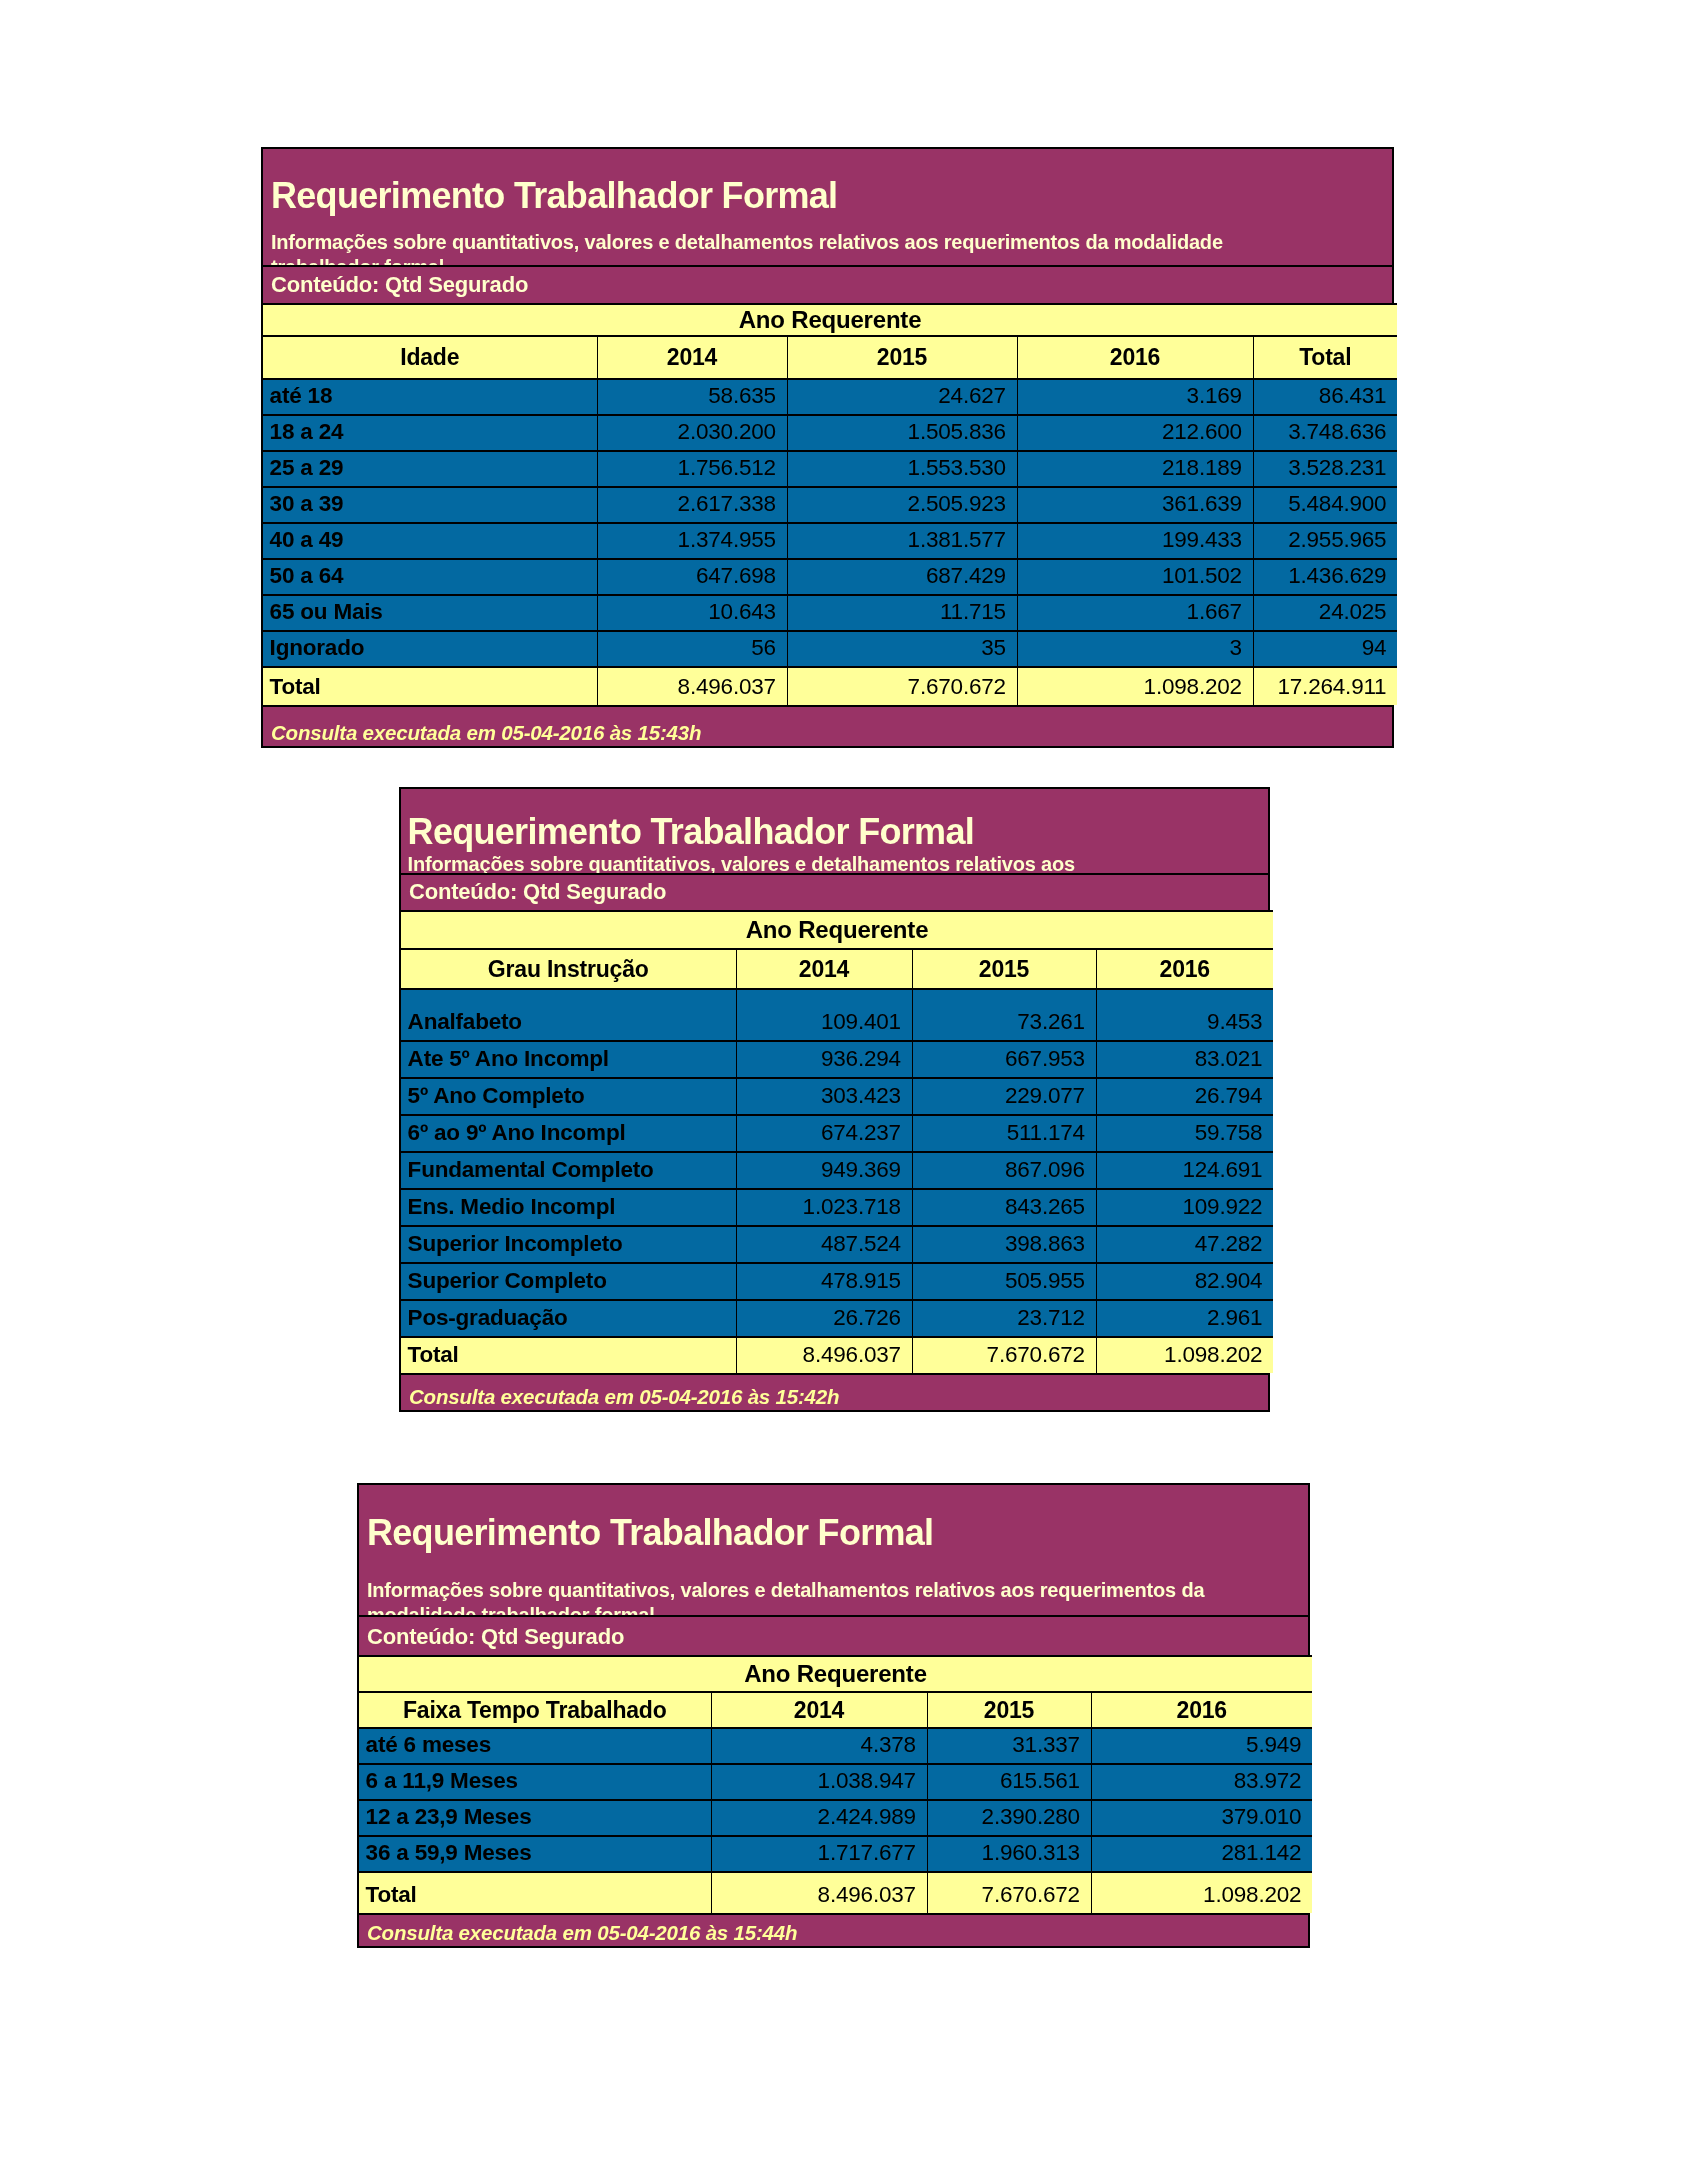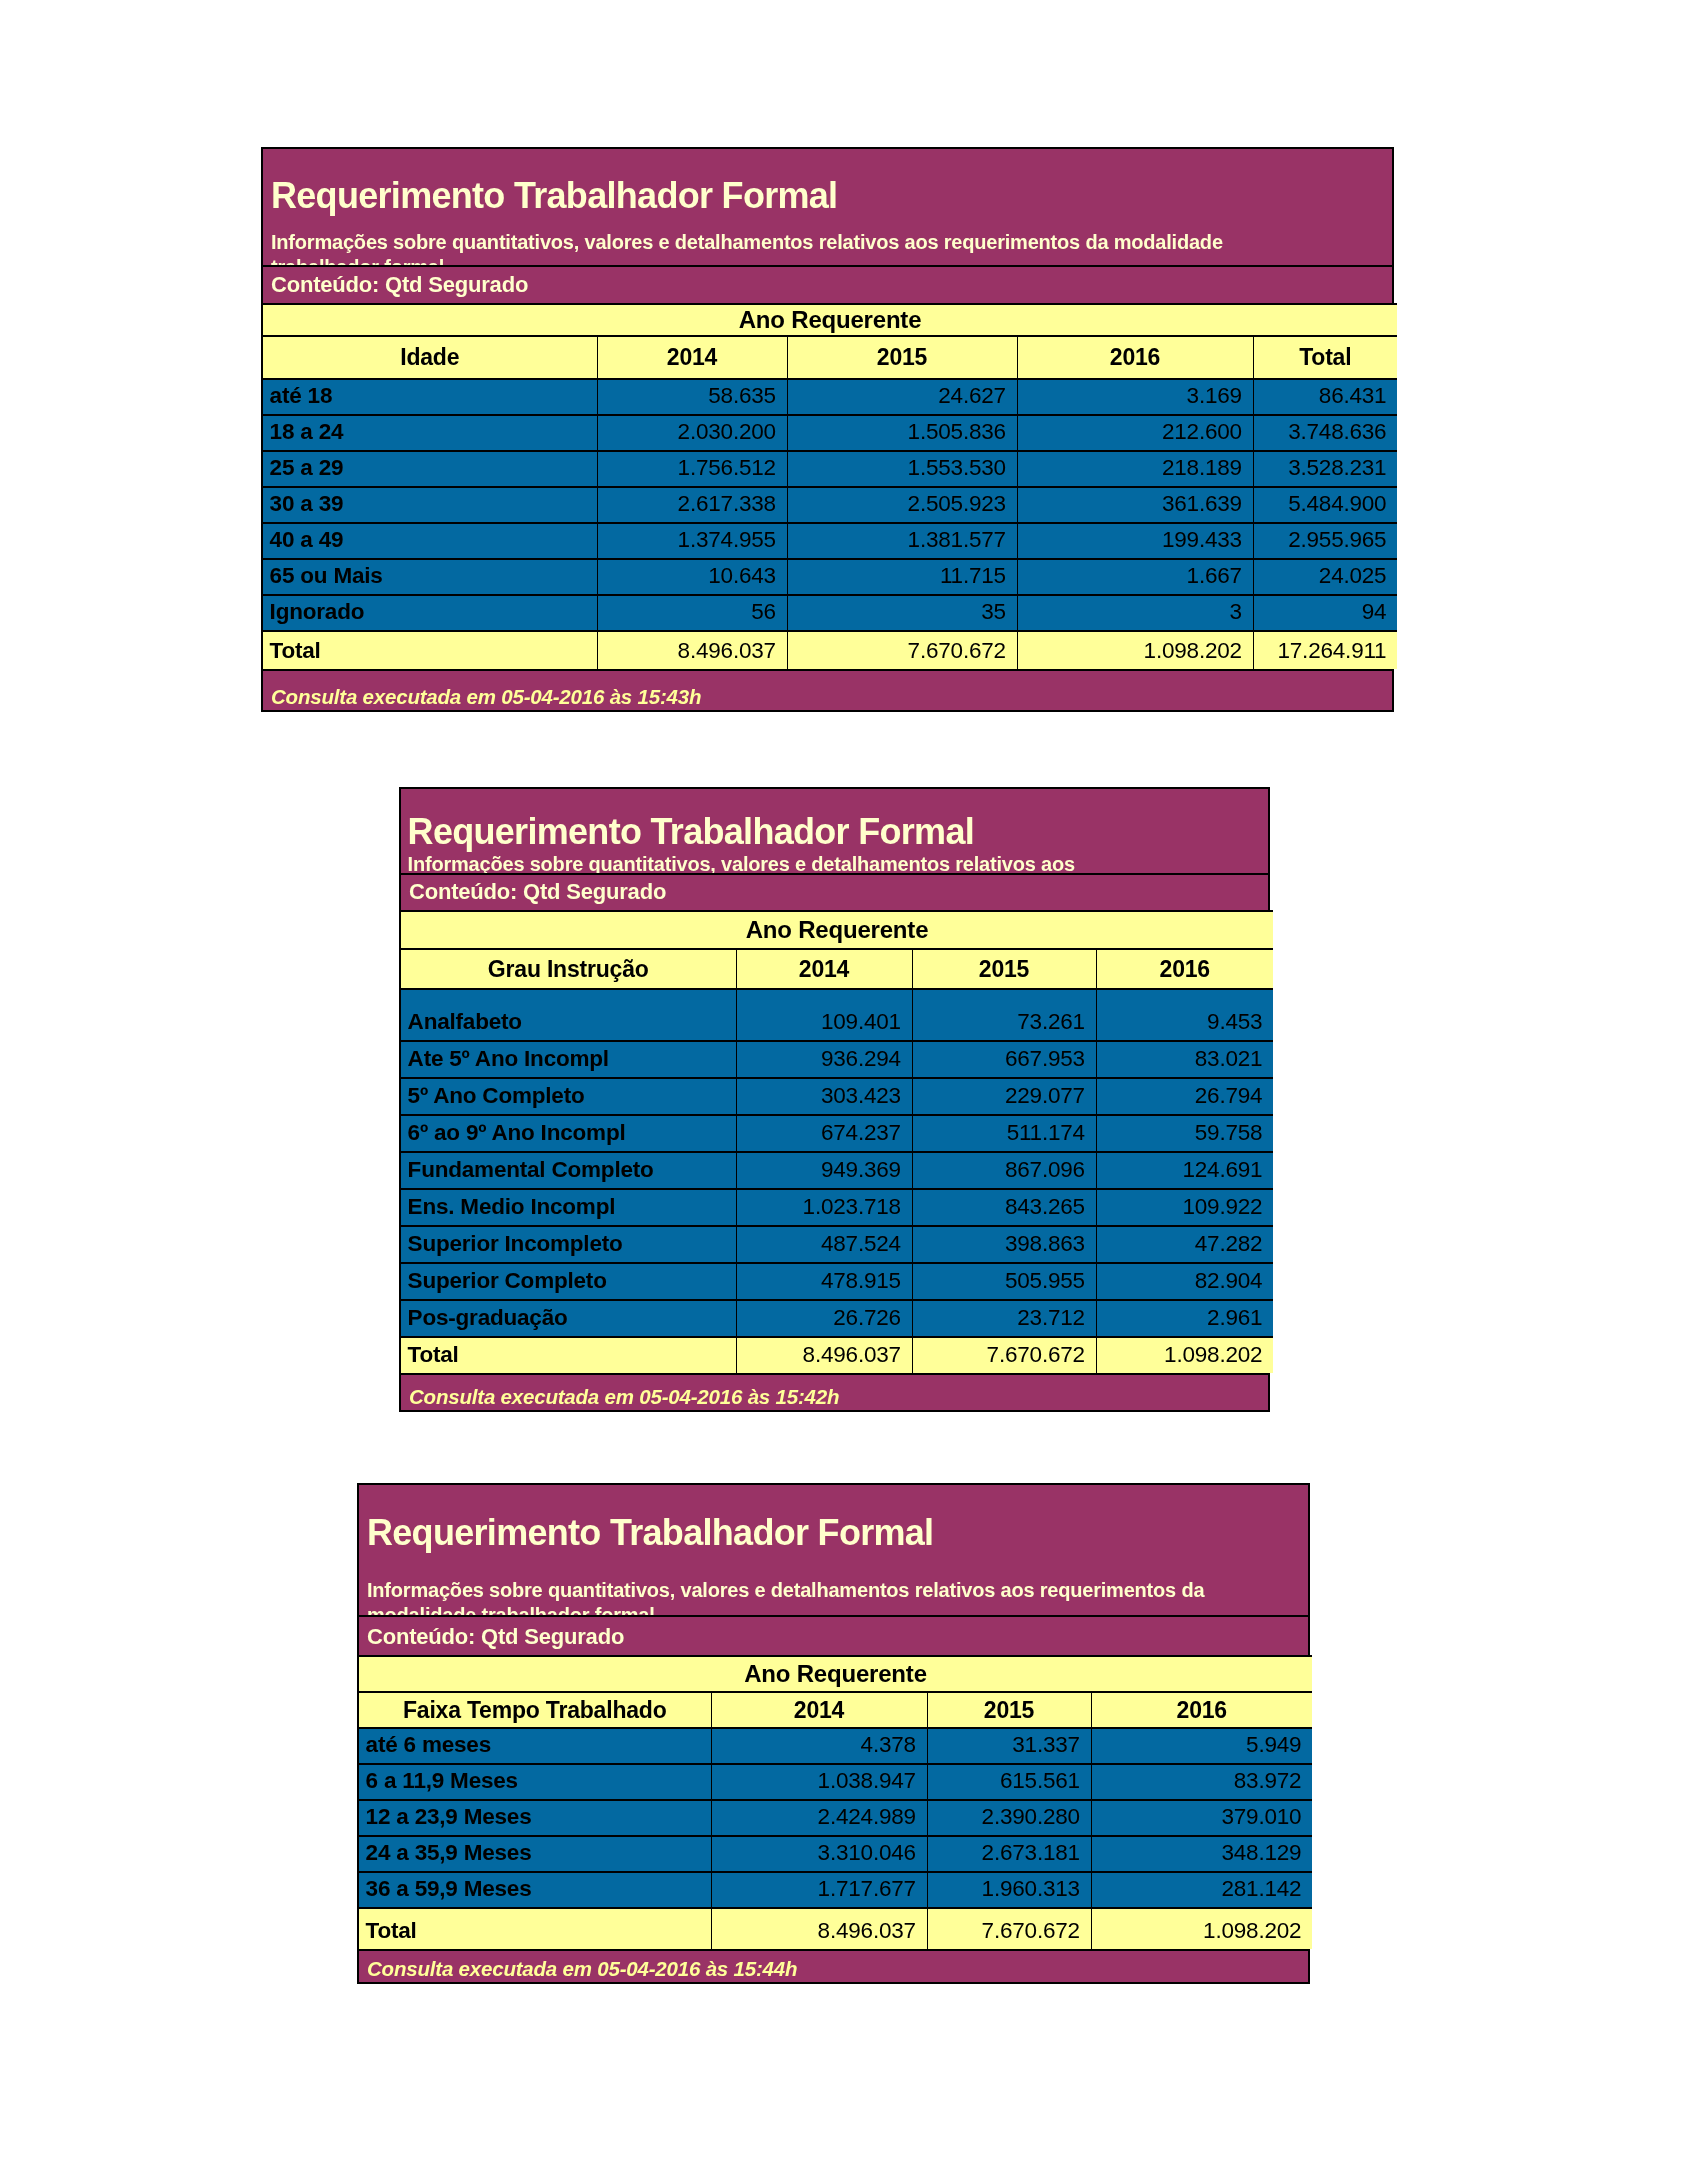--- a/index.html
+++ b/index.html
@@ -120,20 +120,27 @@
             <td class="num">5.484.900</td>
           </tr>
           <tr>
             <th class="rowlabel">40 a 49</th>
             <td class="num">1.374.955</td>
             <td class="num">1.381.577</td>
             <td class="num">199.433</td>
             <td class="num">2.955.965</td>
           </tr>
           <tr>
+            <th class="rowlabel">50 a 64</th>
+            <td class="num">647.698</td>
+            <td class="num">687.429</td>
+            <td class="num">101.502</td>
+            <td class="num">1.436.629</td>
+          </tr>
+          <tr>
             <th class="rowlabel">65 ou Mais</th>
             <td class="num">10.643</td>
             <td class="num">11.715</td>
             <td class="num">1.667</td>
             <td class="num">24.025</td>
           </tr>
           <tr>
             <th class="rowlabel">Ignorado</th>
             <td class="num">56</td>
             <td class="num">35</td>
@@ -279,26 +286,20 @@
             <td class="num">615.561</td>
             <td class="num">83.972</td>
           </tr>
           <tr>
             <th class="rowlabel">12 a 23,9 Meses</th>
             <td class="num">2.424.989</td>
             <td class="num">2.390.280</td>
             <td class="num">379.010</td>
           </tr>
           <tr>
-            <th class="rowlabel">24 a 35,9 Meses</th>
-            <td class="num">3.310.046</td>
-            <td class="num">2.673.181</td>
-            <td class="num">348.129</td>
-          </tr>
-          <tr>
             <th class="rowlabel">36 a 59,9 Meses</th>
             <td class="num">1.717.677</td>
             <td class="num">1.960.313</td>
             <td class="num">281.142</td>
           </tr>
           <tr class="total">
             <th class="rowlabel">Total</th>
             <td class="num">8.496.037</td>
             <td class="num">7.670.672</td>
             <td class="num">1.098.202</td>

